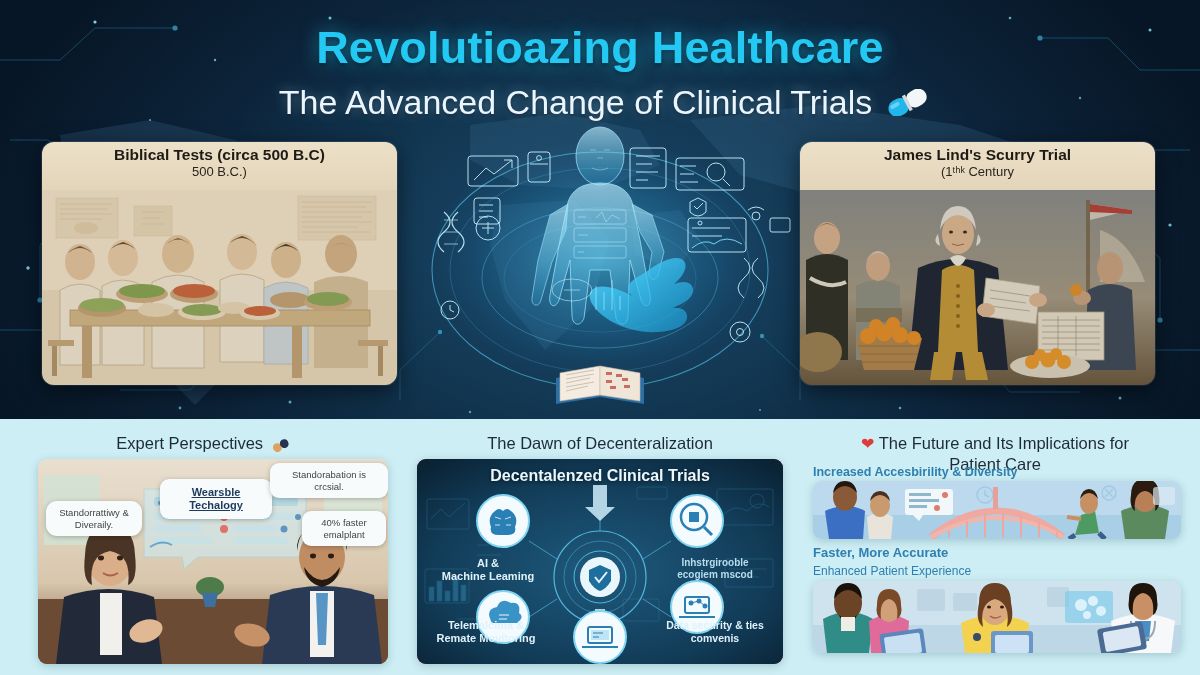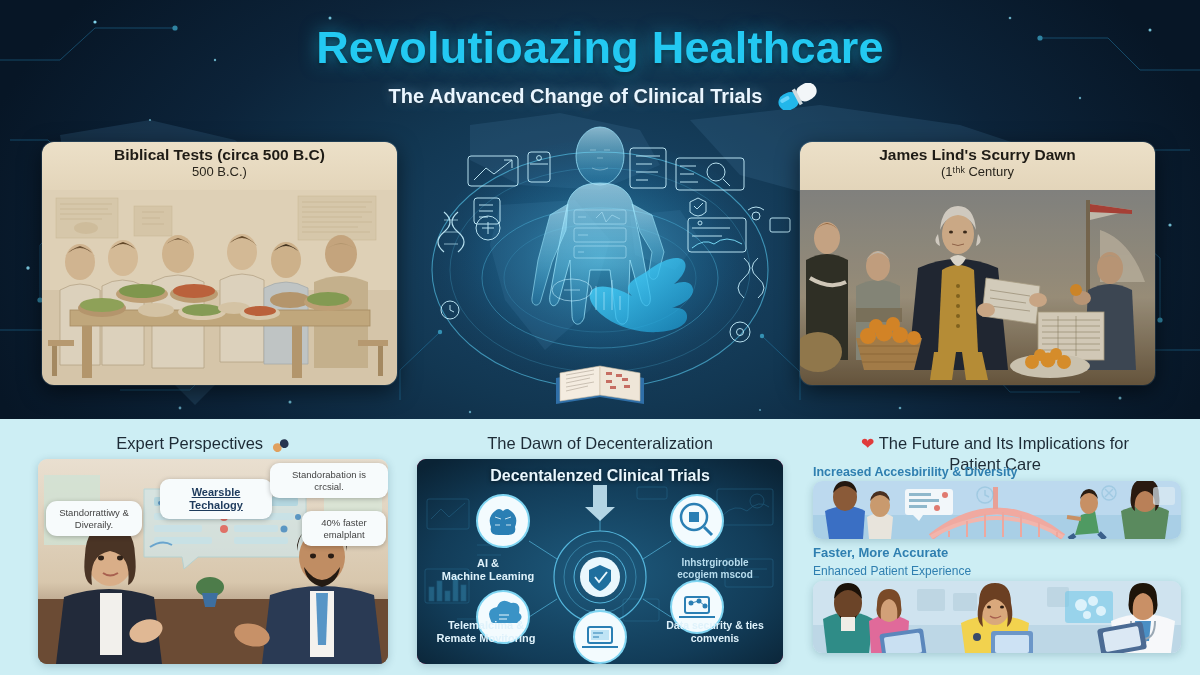--- a/index.html
+++ b/index.html
@@ -27,21 +27,21 @@
   
   .title-wrap { position: absolute; left: 0; top: 22px; width: 1200px; text-align: center; z-index: 6; }
   .main-title {
     font-size: 45px; font-weight: bold; color: #23c9f2; letter-spacing: .2px;
     text-shadow: 0 0 18px rgba(35,201,242,.55), 0 2px 5px rgba(0,0,0,.6);
   }
   .sub-title-row {
     margin-top: 9px; display: flex; align-items: center; justify-content: center; gap: 13px;
   }
   .sub-title {
-    font-size: 20px; color: #eaf6ff; font-weight: bold;
+    font-size: 34px; color: #eaf6ff; font-weight: normal;
     text-shadow: 0 0 11px rgba(160,220,255,.45), 0 2px 4px rgba(0,0,0,.6);
     margin-left: 10px;
   }
   .pill-hero { width: 46px; height: 27px; }
 
   
   .hero-center {
     position: absolute; left: 400px; top: 120px; width: 400px; height: 290px; z-index: 3;
   }
 
@@ -364,21 +364,21 @@
             <rect x="10" y="156" width="5" height="30" fill="#a88d66"></rect>
           <rect x="316" y="150" width="30" height="6" fill="#bb9f77"></rect>
             <rect x="336" y="156" width="5" height="30" fill="#a88d66"></rect>
           <rect x="0" y="0" width="355" height="195" fill="#8a6a3a" opacity=".10"></rect>
         </svg>
       </div>
     </div>
 
     <div class="hcard right">
       <div class="hcard-head">
-        <div class="l1"><span>James Lind's Scurry Dawn</span></div>
+        <div class="l1"><span>James Lind's Scurry Trial</span></div>
         <div class="l2">(1ᵗʰᵏ Century</div>
       </div>
       <div class="hcard-body">
         <svg viewBox="0 0 355 195" preserveAspectRatio="xMidYMid slice" style="width:100%;height:100%;display:block">
           <defs>
             <linearGradient id="sky" x1="0" y1="0" x2="0" y2="1">
               <stop offset="0%" stop-color="#8a8d8c"></stop>
                 <stop offset="55%" stop-color="#a49a86"></stop>
                 <stop offset="100%" stop-color="#6b5a42"></stop>
             </linearGradient>

